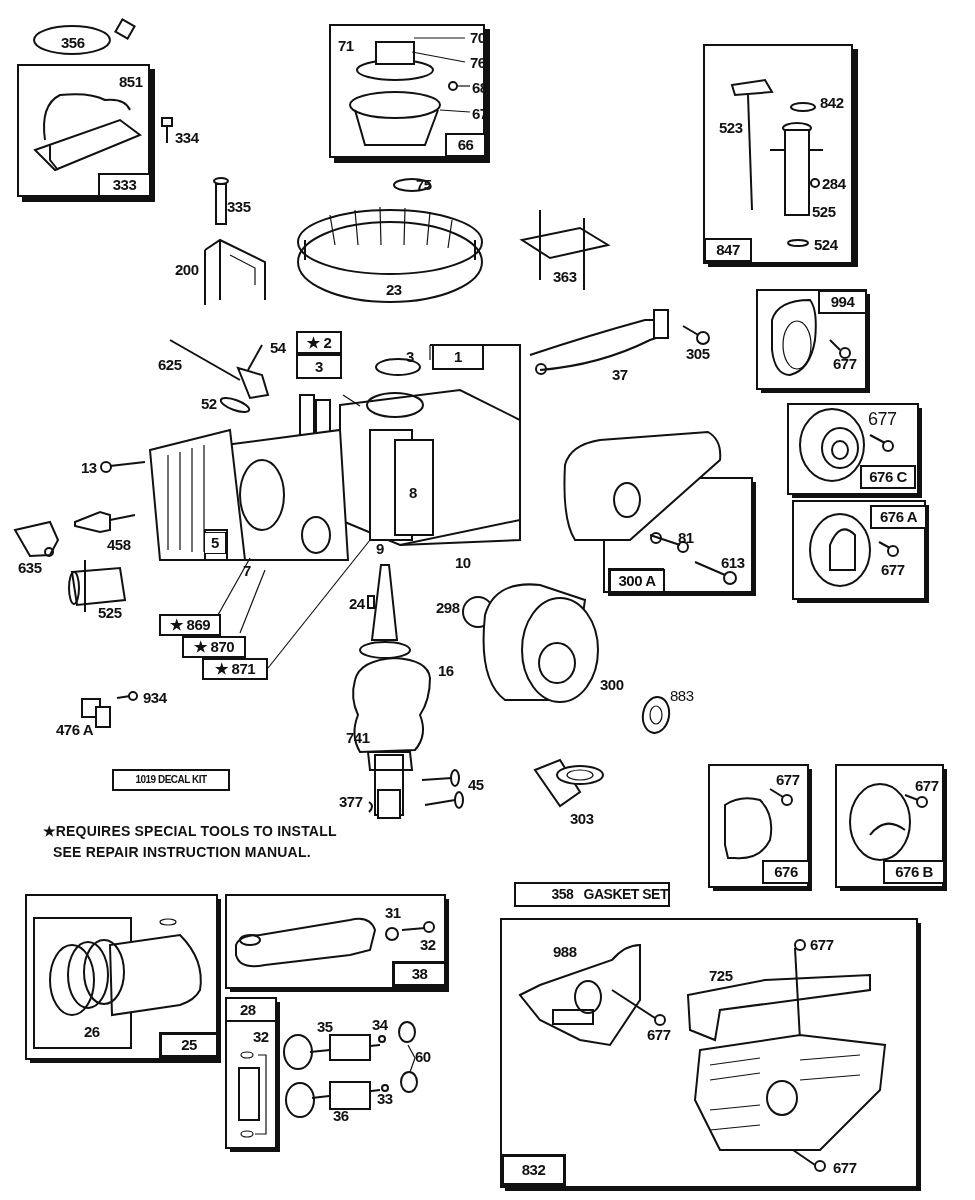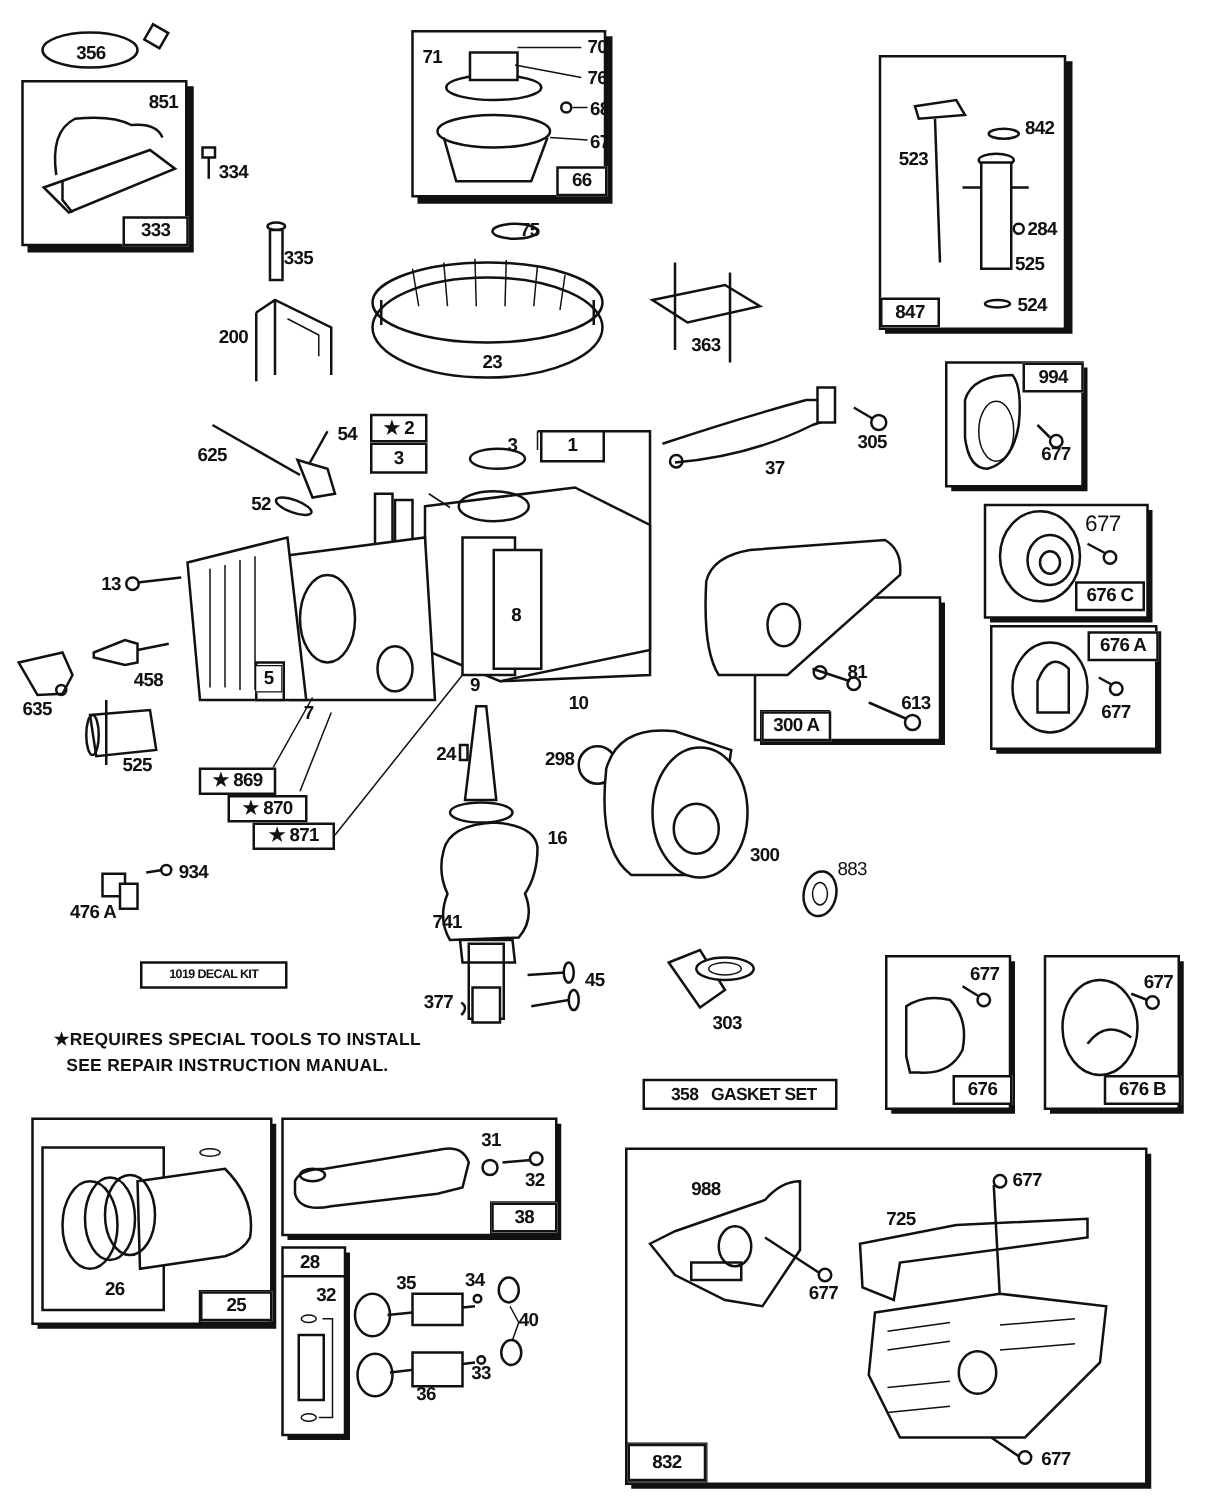--- a/index.html
+++ b/index.html
@@ -392,40 +392,40 @@
 <div class="lbl" style="left:600px;top:677px">300</div>
 <div class="lbl" style="left:670px;top:688px;font-weight:normal">883</div>
 <div class="lbl" style="left:570px;top:811px">303</div>
 
 <div class="lbl" style="left:143px;top:690px">934</div>
 <div class="lbl" style="left:56px;top:722px">476 A</div>
 
 <div class="tag" style="left:112px;top:769px;width:114px;line-height:18px;font-size:10px">1019 DECAL KIT</div>
 <div class="note" style="left:43px;top:822px">★REQUIRES SPECIAL TOOLS TO INSTALL</div>
 <div class="note" style="left:53px;top:843px">SEE REPAIR INSTRUCTION MANUAL.</div>
-<div class="tag" style="left:514px;top:863px;width:146px;line-height:21px;font-size:14px;text-align:center;padding-left:6px;white-space:pre">358   GASKET SET</div>
+<div class="tag" style="left:514px;top:882px;width:146px;line-height:21px;font-size:14px;text-align:right;padding-left:6px;white-space:pre">358   GASKET SET</div>
 
 <div class="lbl" style="left:776px;top:772px">677</div>
 <div class="tag" style="left:762px;top:860px;width:44px">676</div>
 <div class="lbl" style="left:915px;top:778px">677</div>
 <div class="tag" style="left:883px;top:860px;width:58px">676 B</div>
 
 <div class="tag" style="left:160px;top:1033px;width:54px">25</div>
 <div class="lbl" style="left:84px;top:1024px">26</div>
 
 <div class="tag" style="left:393px;top:962px;width:49px">38</div>
 <div class="lbl" style="left:385px;top:905px">31</div>
 <div class="lbl" style="left:420px;top:937px">32</div>
 
 <div class="lbl" style="left:240px;top:1002px">28</div>
 <div class="lbl" style="left:253px;top:1029px">32</div>
 
 <div class="lbl" style="left:317px;top:1019px">35</div>
 <div class="lbl" style="left:372px;top:1017px">34</div>
-<div class="lbl" style="left:415px;top:1049px">40</div>
+<div class="lbl" style="left:415px;top:1049px">60</div>
 <div class="lbl" style="left:333px;top:1108px">36</div>
 <div class="lbl" style="left:377px;top:1091px">33</div>
 
 <div class="tag" style="left:502px;top:1155px;width:59px;line-height:26px">832</div>
 <div class="lbl" style="left:553px;top:944px">988</div>
 <div class="lbl" style="left:709px;top:968px">725</div>
 <div class="lbl" style="left:810px;top:937px">677</div>
 <div class="lbl" style="left:647px;top:1027px">677</div>
 <div class="lbl" style="left:833px;top:1160px">677</div>
 

